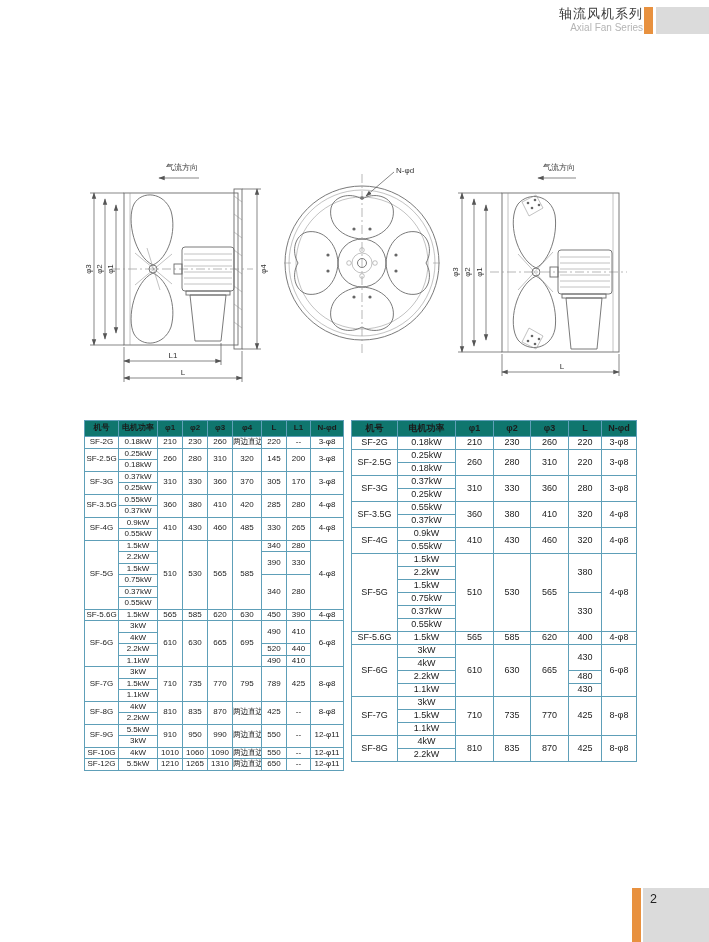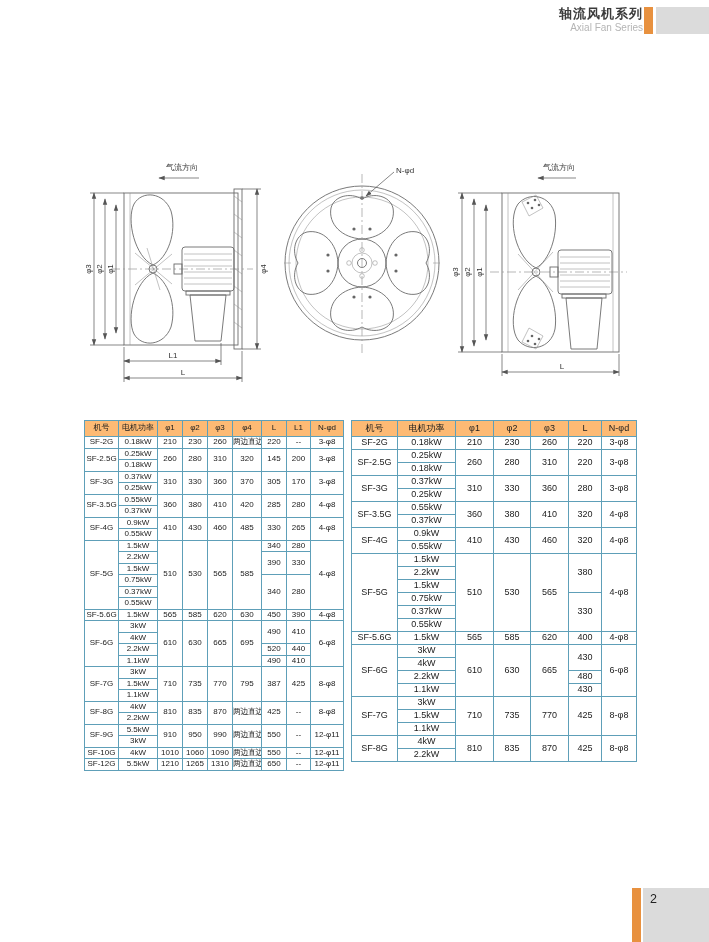--- a/index.html
+++ b/index.html
@@ -1,21 +1,21 @@
 <!DOCTYPE html>
 <html><head>
 <meta charset="utf-8">
 <style>
   html,body{margin:0;padding:0;background:#fff;}
   .page{position:relative;width:709px;height:942px;background:#ffffff;overflow:hidden;
         font-family:"Liberation Sans","DejaVu Sans",sans-serif;}
 
   
   .brand{position:absolute;top:6px;right:66px;text-align:right;}
-  .brand-cn{font-size:13px;font-weight:bold;color:#3b3b3b;letter-spacing:1px;line-height:1.2;}
+  .brand-cn{font-size:13px;font-weight:normal;color:#3b3b3b;letter-spacing:1px;line-height:1.2;}
   .brand-en{font-size:10px;color:#b5b5b5;line-height:1.2;}
   .bar-orange-top{position:absolute;top:7px;right:56px;width:9px;height:27px;background:#E8913F;}
   .bar-gray-top{position:absolute;top:7px;right:0;width:53px;height:27px;background:#DBDBDB;}
 
   
   .doc-title{position:absolute;top:124px;left:0;width:100%;text-align:center;
              font-size:11.5px;font-weight:bold;color:#2a2a2a;letter-spacing:.5px;}
 
   
   .draw{position:absolute;}
@@ -29,21 +29,21 @@
   .dtext{fill:#333;font-size:8px;font-family:"Liberation Sans","DejaVu Sans",sans-serif;}
   .dot{fill:#666;stroke:none;}
 
   
   .tbl{position:absolute;top:420px;}
   #left-table{left:84px;width:251px;}
   #right-table{left:351px;width:278px;}
   .tbl table{border-collapse:collapse;table-layout:fixed;width:100%;}
   .tbl th,.tbl td{border:1px solid #5E9FB8;text-align:center;vertical-align:middle;
                   padding:0;color:#1b1b1b;overflow:hidden;white-space:nowrap;line-height:1.05;}
-  .tbl th{background:#fdba74;font-weight:normal;}
+  .tbl th{background:#0f766e;font-weight:bold;}
   #left-table th{height:15px;font-size:8px;}
   #left-table td{height:10.5px;font-size:8px;}
   #right-table th{height:15px;font-size:9px;}
   #right-table td{height:12px;font-size:9px;}
   .tbl td.sm{font-size:6px;letter-spacing:-.5px;}
   #left-table th:nth-child(1){width:33px}#left-table th:nth-child(2){width:38px}
   #left-table th:nth-child(3){width:24px}#left-table th:nth-child(4){width:24px}
   #left-table th:nth-child(5){width:24px}#left-table th:nth-child(6){width:28px}
   #left-table th:nth-child(7){width:24px}#left-table th:nth-child(8){width:23px}
   #left-table th:nth-child(9){width:32px}
@@ -386,21 +386,21 @@
             <td>490</td>
             <td>410</td>
           </tr>
           <tr>
             <td rowspan="3">SF-7G</td>
             <td>3kW</td>
             <td rowspan="3">710</td>
             <td rowspan="3">735</td>
             <td rowspan="3">770</td>
             <td rowspan="3">795</td>
-            <td rowspan="3">387</td>
+            <td rowspan="3">789</td>
             <td rowspan="3">425</td>
             <td rowspan="3">8-φ8</td>
           </tr>
           <tr>
             <td>1.5kW</td>
           </tr>
           <tr>
             <td>1.1kW</td>
           </tr>
           <tr>

